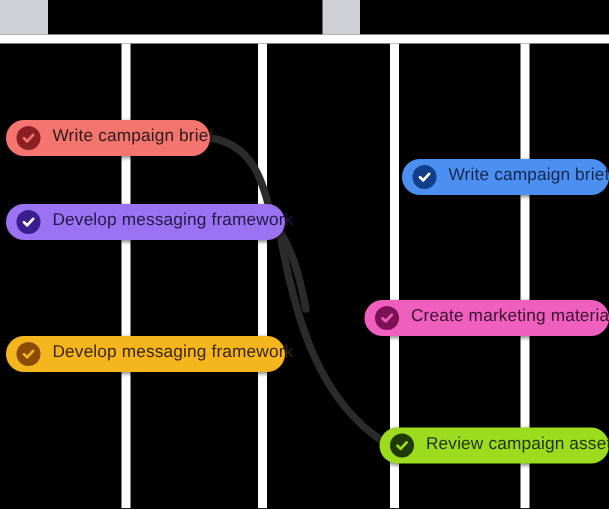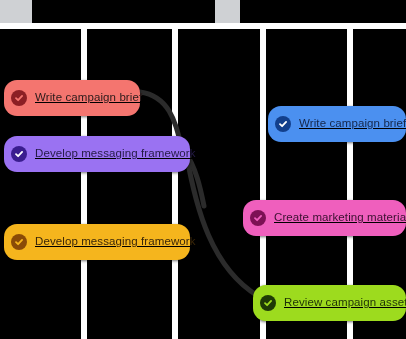--- a/index.html
+++ b/index.html
@@ -67,27 +67,26 @@
     width: 406px;
     height: 339px;
     pointer-events: none;
   }
 
   
   .pill {
     position: absolute;
     display: flex;
     align-items: center;
-    height: 36px;
+    height: 24px;
     border-radius: 13px;
     padding: 0 12px 0 7px;
     box-sizing: border-box;
     white-space: nowrap;
     box-shadow: 0 1px 3px rgba(0,0,0,0.55);
-    text-decoration: underline;
   }
   .pill-check {
     flex: 0 0 auto;
     width: 16px;
     height: 16px;
     border-radius: 50%;
     margin-right: 8px;
     display: flex;
     align-items: center;
     justify-content: center;

